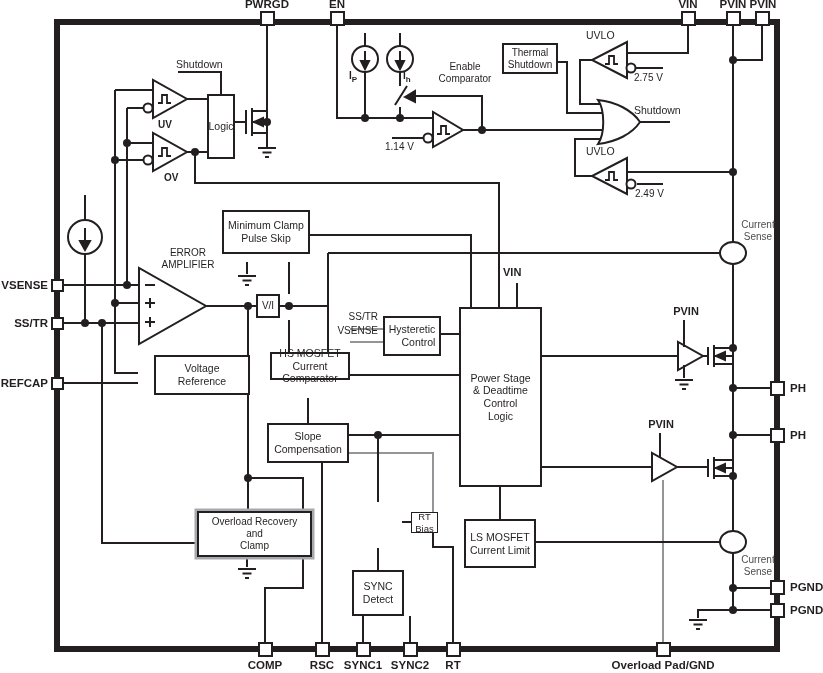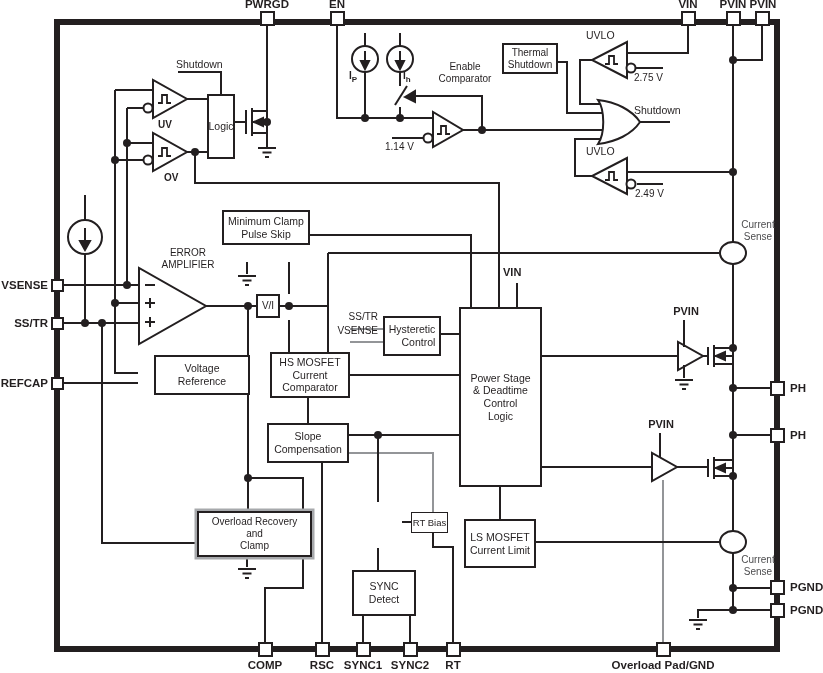--- a/index.html
+++ b/index.html
@@ -188,41 +188,41 @@
         <circle cx="733" cy="435" r="4"></circle>
     <circle cx="733" cy="476" r="4"></circle>
         <circle cx="733" cy="588" r="4"></circle>
         <circle cx="733" cy="610" r="4"></circle>
   </g>
 </svg>
 
 <div class="box" style="left:502px;top:43px;width:56px;height:31px;font-size:10px;">Thermal
 Shutdown</div>
 <div class="box" style="left:207px;top:94px;width:28px;height:65px;font-size:10.5px;">Logic</div>
-<div class="box" style="left:222px;top:210px;width:88px;height:35px;">Minimum Clamp
+<div class="box" style="left:222px;top:210px;width:88px;height:44px;">Minimum Clamp
 Pulse Skip</div>
 <div class="box" style="left:256px;top:294px;width:24px;height:24px;font-size:10px;">V/I</div>
 <div class="box" style="left:138px;top:355px;width:96px;height:40px;margin-left:16px;">Voltage
 Reference</div>
 <div class="box dbl" style="left:197px;top:511px;width:115px;height:46px;font-size:10px;">Overload Recovery
 and
 Clamp</div>
-<div class="box" style="left:270px;top:352px;width:80px;height:46px;">HS MOSFET
+<div class="box" style="left:270px;top:352px;width:80px;height:28px;">HS MOSFET
 Current
 Comparator</div>
 <div class="box" style="left:267px;top:423px;width:82px;height:40px;text-align:center;">Slope
 Compensation</div>
 <div class="box" style="left:383px;top:316px;width:58px;height:40px;text-align:right;">Hysteretic
 Control</div>
 <div class="box" style="left:459px;top:307px;width:83px;height:180px;">Power Stage
 &amp; Deadtime
 Control
 Logic</div>
-<div class="box thin" style="left:411px;top:512px;width:37px;height:21px;">RT Bias</div>
-<div class="box" style="left:352px;top:570px;width:64px;height:46px;">SYNC
+<div class="box thin" style="left:411px;top:512px;width:27px;height:21px;">RT Bias</div>
+<div class="box" style="left:352px;top:570px;width:52px;height:46px;">SYNC
 Detect</div>
 <div class="box" style="left:464px;top:519px;width:72px;height:49px;">LS MOSFET
 Current Limit</div>
 
 <div class="pin t" style="left:260px;top:11px;"></div>
 <div class="pin t" style="left:330px;top:11px;"></div>
 <div class="pin t" style="left:681px;top:11px;"></div>
 <div class="pin t" style="left:726px;top:11px;"></div>
 <div class="pin t" style="left:755px;top:11px;"></div>
 <div class="pin l" style="left:51px;top:279px;"></div>

